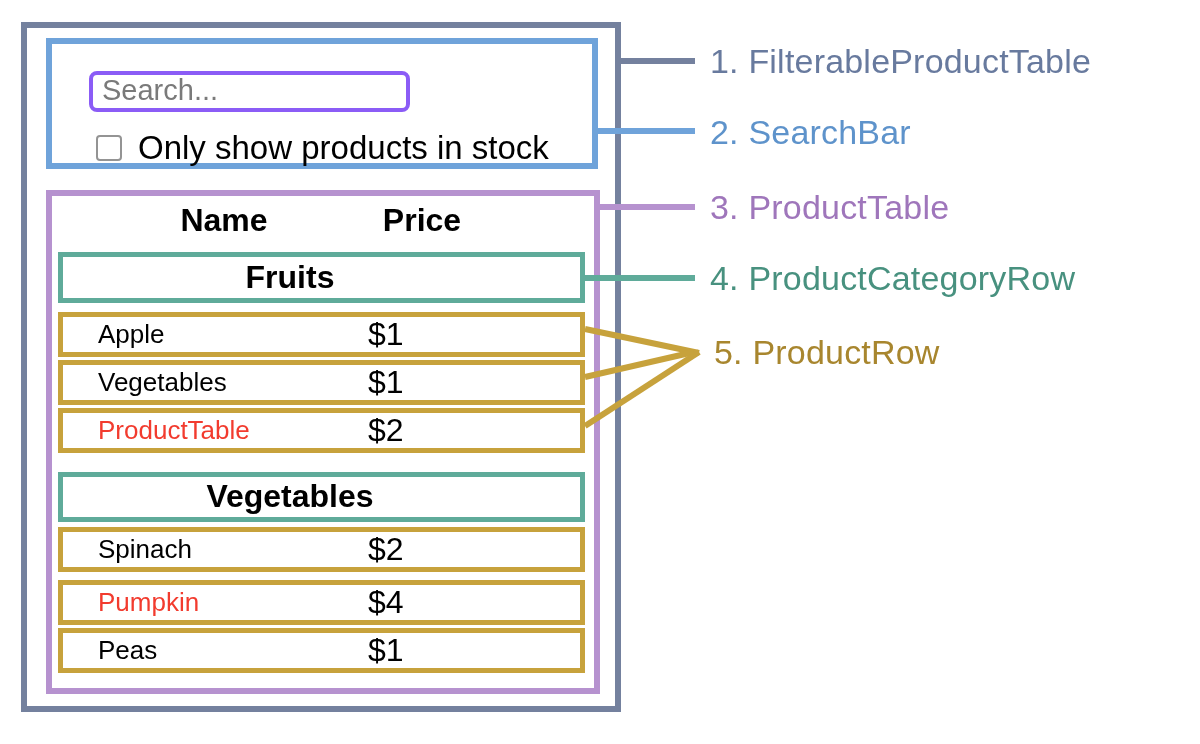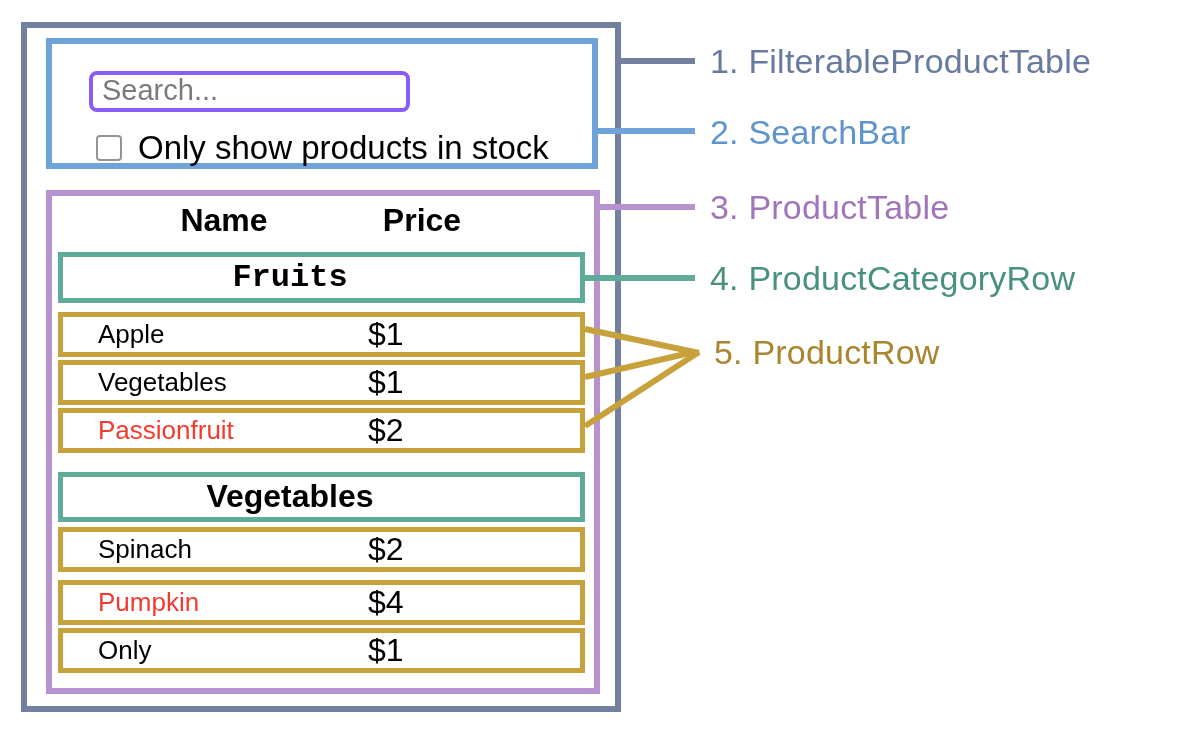--- a/index.html
+++ b/index.html
@@ -30,21 +30,21 @@
   
   .producttable-box { left:19px; top:162px; width:554px; height:504px; border:6px solid #b692cf; }
   .hdr { position:absolute; top:6px; width:200px; text-align:center; font-size:32px; font-weight:bold; color:#000; }
   .hdr-name  { left:72px; }
   .hdr-price { left:270px; }
 
   
   .trow { position:absolute; left:6px; width:527px; box-sizing:border-box; background:#fff; }
   .cat-row  { height:51px; border:5px solid #5fab9a; }
   .prod-row { height:45px; border:5px solid #c7a23c; }
-  .row-fruits       { top:56px;font-family:Liberation Mono, monospace;  }
+  .row-fruits       { top:56px;  }
   .row-apple        { top:116px; }
   .row-dragonfruit  { top:164px; }
   .row-passionfruit { top:212px; }
   .row-vegetables   { top:276px; height:50px; }
   .row-spinach      { top:331px; }
   .row-pumpkin      { top:384px; }
   .row-peas         { top:432px; }
 
   .cat-title {
     position:absolute; left:0; top:50%; transform:translateY(-52%);
@@ -92,40 +92,40 @@
         <span class="cell-name">Apple</span>
         <span class="cell-price">$1</span>
       </div>
 
       <div class="trow prod-row row-dragonfruit">
         <span class="cell-name">Vegetables</span>
         <span class="cell-price">$1</span>
       </div>
 
       <div class="trow prod-row row-passionfruit">
-        <span class="cell-name oos">Passionfruit</span>
+        <span class="cell-name oos">ProductTable</span>
         <span class="cell-price">$2</span>
       </div>
 
       <div class="trow cat-row row-vegetables">
         <span class="cat-title">Vegetables</span>
       </div>
 
       <div class="trow prod-row row-spinach">
         <span class="cell-name">Spinach</span>
         <span class="cell-price">$2</span>
       </div>
 
       <div class="trow prod-row row-pumpkin">
         <span class="cell-name oos">Pumpkin</span>
         <span class="cell-price">$4</span>
       </div>
 
       <div class="trow prod-row row-peas">
-        <span class="cell-name">Only</span>
+        <span class="cell-name">Peas</span>
         <span class="cell-price">$1</span>
       </div>
     </div>
   </div>
 
   <svg class="connectors" viewBox="0 0 1200 744" xmlns="http://www.w3.org/2000/svg">
     <line x1="621" y1="61" x2="695" y2="61" stroke="#74819e" stroke-width="6"></line>
     <line x1="598" y1="131" x2="695" y2="131" stroke="#6fa3da" stroke-width="6"></line>
     <line x1="600" y1="207" x2="695" y2="207" stroke="#b692cf" stroke-width="6"></line>
     <line x1="585" y1="278" x2="695" y2="278" stroke="#5fab9a" stroke-width="6"></line>

